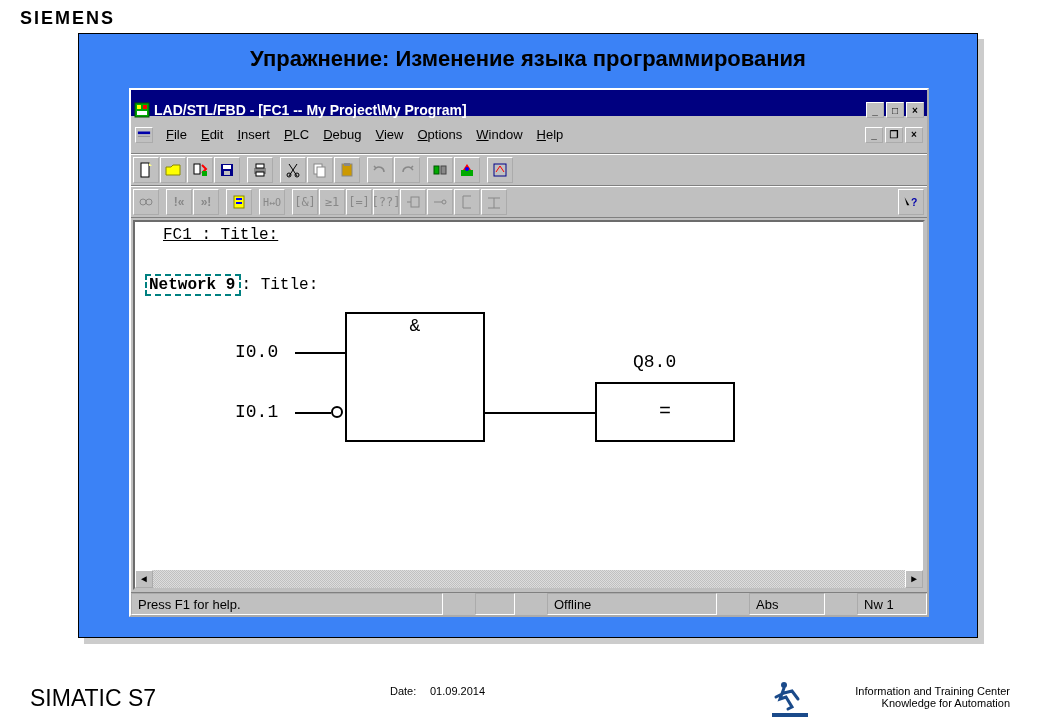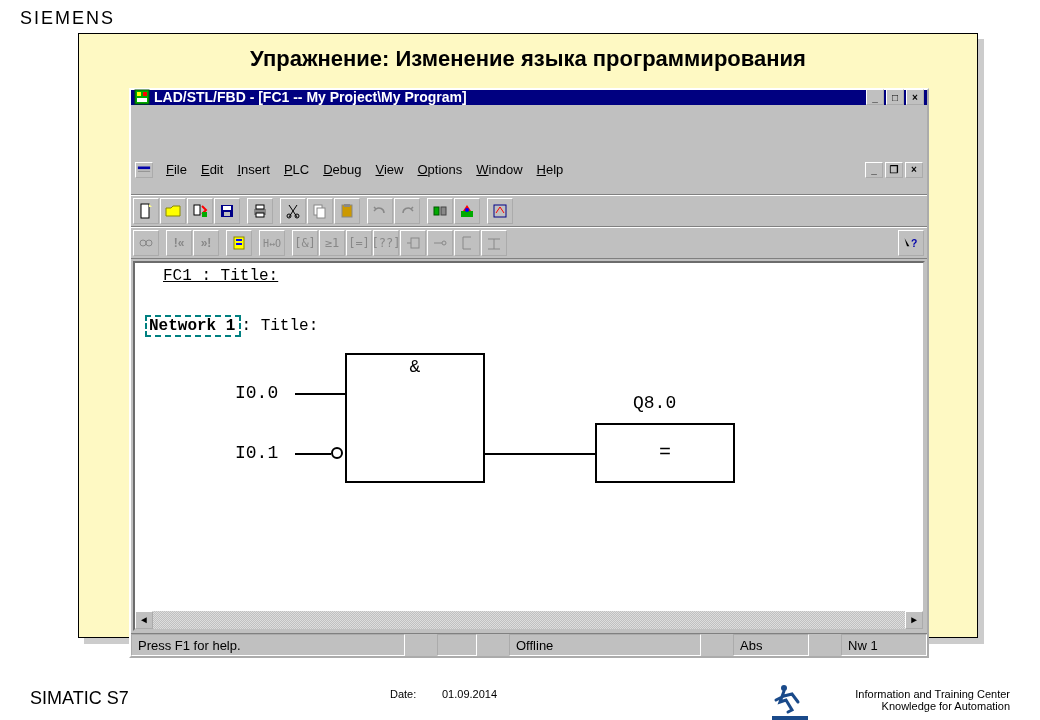--- a/index.html
+++ b/index.html
@@ -7,33 +7,33 @@
     margin: 0;
     width: 1040px;
     height: 720px;
     font-family: Arial, sans-serif;
     background: #fff;
     color: #000;
     overflow: hidden;
   }
   .siemens-logo {
     font-family: Arial, sans-serif;
-    font-weight: 400;
+    font-weight: 700;
     letter-spacing: 2px;
     font-size: 18px;
     padding: 8px 0 0 20px;
   }
   .slide-frame {
     position: absolute;
     left: 78px;
     top: 33px;
     width: 900px;
     height: 605px;
     border: 1px solid #000;
-    background: #fef9c3;
+    background: #3b82f6;
   }
   .slide-frame-shadow {
     position: absolute;
     left: 84px;
     top: 39px;
     width: 900px;
     height: 605px;
     background: #ccc;
     z-index: -1;
   }
@@ -50,23 +50,23 @@
     width: 800px;
     background: #c0c0c0;
     border: 2px outset #fff;
     font-family: "MS Sans Serif", Tahoma, Arial, sans-serif;
     font-size: 12px;
   }
   .titlebar {
     background: linear-gradient(to right, #000080, #000080);
     color: #fff;
     display: flex;
-    align-items: flex-end;
-    height: 15px;
-    padding: 0 3px;
+    align-items: flex-start;
+    height: 26px;
+    padding: 12px 3px;
     font-weight: bold;
     font-size: 14px;
   }
   .titlebar .app-icon {
     width: 16px; height: 16px;
     margin-right: 4px;
     display: inline-flex;
     align-items: center; justify-content: center;
   }
   .titlebar .spacer { flex: 1; }
@@ -80,23 +80,22 @@
     align-items: center; justify-content: center;
     font-weight: bold;
     color: #000;
     font-family: Arial;
     cursor: default;
   }
   .menubar {
     background: #c0c0c0;
     display: flex;
     align-items: center;
-    padding: 16px 4px;
+    padding: 10px 4px;
     border-bottom: 1px solid #808080;
-    margin-top: 40px;
   }
   .menubar .mdi-icon {
     width: 18px; height: 16px;
     border: 1px outset #fff;
     margin-right: 6px;
     display: inline-flex;
     align-items: center; justify-content: center;
     font-size: 9px;
   }
   .menu-item {
@@ -227,23 +226,23 @@
   }
   .footer {
     position: absolute;
     left: 0; right: 0;
     bottom: 8px;
     display: flex;
     font-size: 12px;
     padding: 0 30px;
   }
   .footer .col1 { width: 360px; }
-  .footer .col1 .big { font-size: 18px; }
+  .footer .col1 .big { font-size: 23px; }
   .footer .col2 { width: 300px; font-size: 11px; }
-  .footer .col2 .row { display: flex; gap: 12px; }
+  .footer .col2 .row { display: flex; }
   .footer .col2 .lbl { width: 40px; }
   .footer .col3 { flex: 1; text-align: right; font-size: 11px; position: relative; }
   .footer .logo-svg {
     position: absolute;
     right: 200px;
     top: -6px;
   }
 </style>
 </head>
 <body>
@@ -439,21 +438,21 @@
           <svg viewBox="0 0 20 16">
             <path d="M2 2 L8 12 L5 12 Z" fill="#000"></path>
             <text x="10" y="13" font-size="13" font-weight="bold" fill="#00a">?</text>
           </svg>
         </span>
     </div>
 
     <div class="workspace">
       <div class="fc-title">FC1 : Title:</div>
       <div class="net-row">
-        <span class="net-label">Network 1</span>
+        <span class="net-label">Network 9</span>
         <span>: Title:</span>
       </div>
 
       <div class="diagram">
 
         <div class="gate and-gate">&amp;</div>
 
         <div class="gate eq-gate" style="top:70px;">=</div>
 
         <div class="io-label" style="left:478px; top:40px;">Q8.0</div>
@@ -472,23 +471,23 @@
       <div class="hscroll">
         <span class="scroll-btn">◄</span>
         <div class="scroll-track"></div>
         <span class="scroll-btn">►</span>
       </div>
     </div>
 
     <div class="statusbar">
       <div class="status-cell" style="flex:1;">Press F1 for help.</div>
       <div class="status-cell" style="width:40px;"></div>
-      <div class="status-cell" style="width:192px;">Offline</div>
+      <div class="status-cell" style="width:170px;">Offline</div>
       <div class="status-cell" style="width:76px;">Abs</div>
-      <div class="status-cell" style="width:86px;">Nw 1</div>
+      <div class="status-cell" style="width:70px;">Nw 1</div>
     </div>
   </div>
 </div>
 
 <div class="footer">
   <div class="col1">
     <div class="big">SIMATIC S7</div>
   </div>
   <div class="col2">
     <div class="row">

